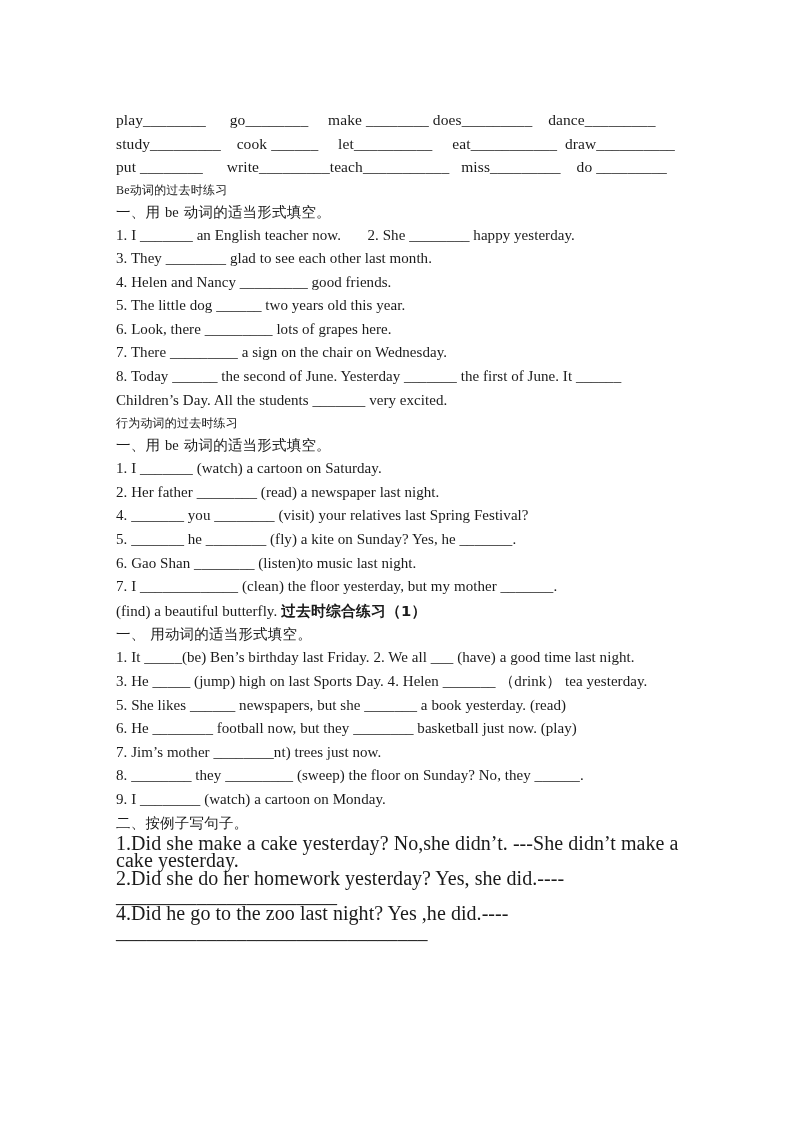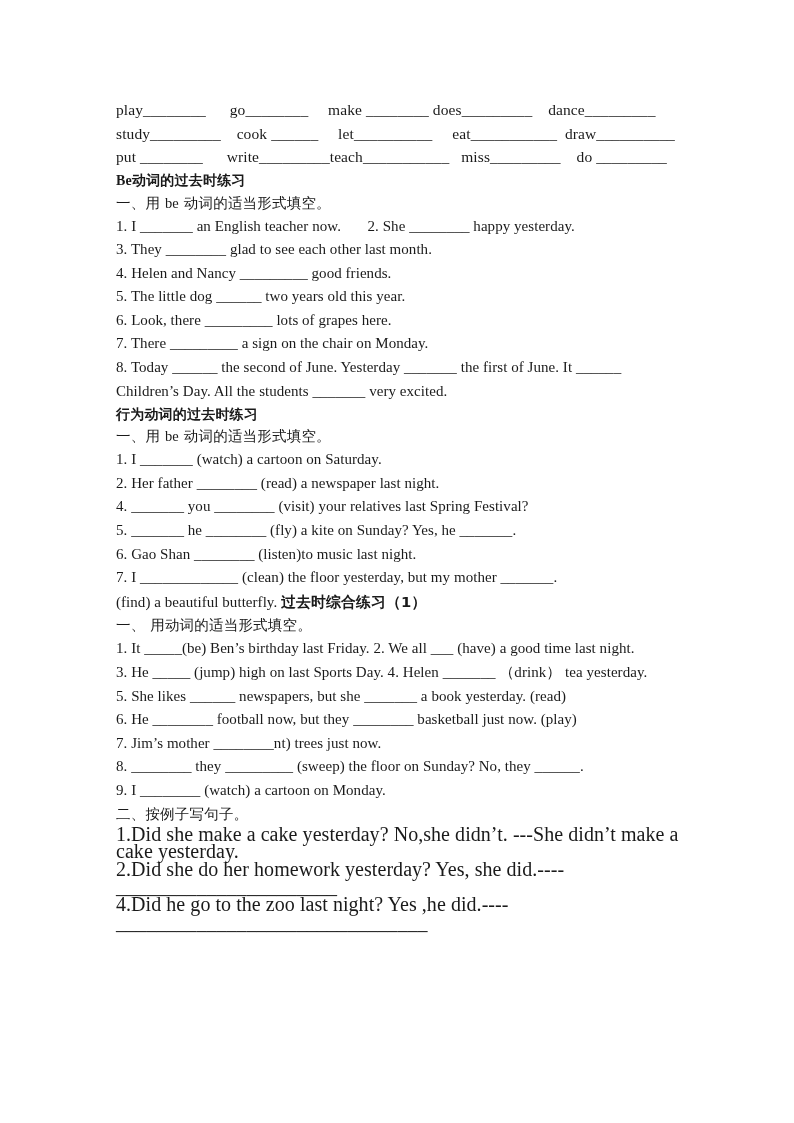--- a/index.html
+++ b/index.html
@@ -18,21 +18,21 @@
   .page {
     position: absolute;
     left: 0; top: 0;
     width: 794px;
     height: 1123px;
     background: #fff;
   }
   .content {
     position: absolute;
     left: 116px;
-    top: 98px;
+    top: 108px;
     width: 566px;
   }
 
   
   .vline {
     font-size: 15.5px;
     line-height: 23.5px;
     white-space: pre;
     letter-spacing: 0.1px;
   }
@@ -41,22 +41,22 @@
     line-height: 23.6px;
     white-space: pre-wrap;
     letter-spacing: 0.05px;
   }
   .qline.tight {
     line-height: 17.6px;
     font-size: 20px;
   }
   .cnhead {
     font-family: "DejaVu Sans", "Liberation Sans", sans-serif;
-    font-size: 14px;
-    font-weight: bold;
+    font-size: 12px;
+    font-weight: normal;
     line-height: 22px;
     letter-spacing: 0.2px;
     white-space: pre-wrap;
   }
   .cnsub {
     font-family: "DejaVu Sans", "Liberation Sans", sans-serif;
     font-size: 14.5px;
     font-weight: normal;
     line-height: 23px;
     letter-spacing: 0.2px;
@@ -87,21 +87,21 @@
     <div class="cnhead"><span class="en">Be</span><span>动词的过去时练习</span></div>
 
     <div class="cnsub"><span>一、用 </span><span class="en">be</span><span> 动词的适当形式填空。</span></div>
 
     <div>
       <div class="qline">1. I _______ an English teacher now.       2. She ________ happy yesterday.</div>
       <div class="qline">3. They ________ glad to see each other last month.</div>
       <div class="qline">4. Helen and Nancy _________ good friends.</div>
       <div class="qline">5. The little dog ______ two years old this year.</div>
       <div class="qline">6. Look, there _________ lots of grapes here.</div>
-      <div class="qline">7. There _________ a sign on the chair on Monday.</div>
+      <div class="qline">7. There _________ a sign on the chair on Wednesday.</div>
       <div class="qline">8. Today ______ the second of June. Yesterday _______ the first of June. It ______</div>
       <div class="qline">Children’s Day. All the students _______ very excited.</div>
     </div>
 
     <div class="cnhead">行为动词的过去时练习</div>
 
     <div class="cnsub"><span>一、用 </span><span class="en">be</span><span> 动词的适当形式填空。</span></div>
 
     <div>
       <div class="qline">1. I _______ (watch) a cartoon on Saturday.</div>

